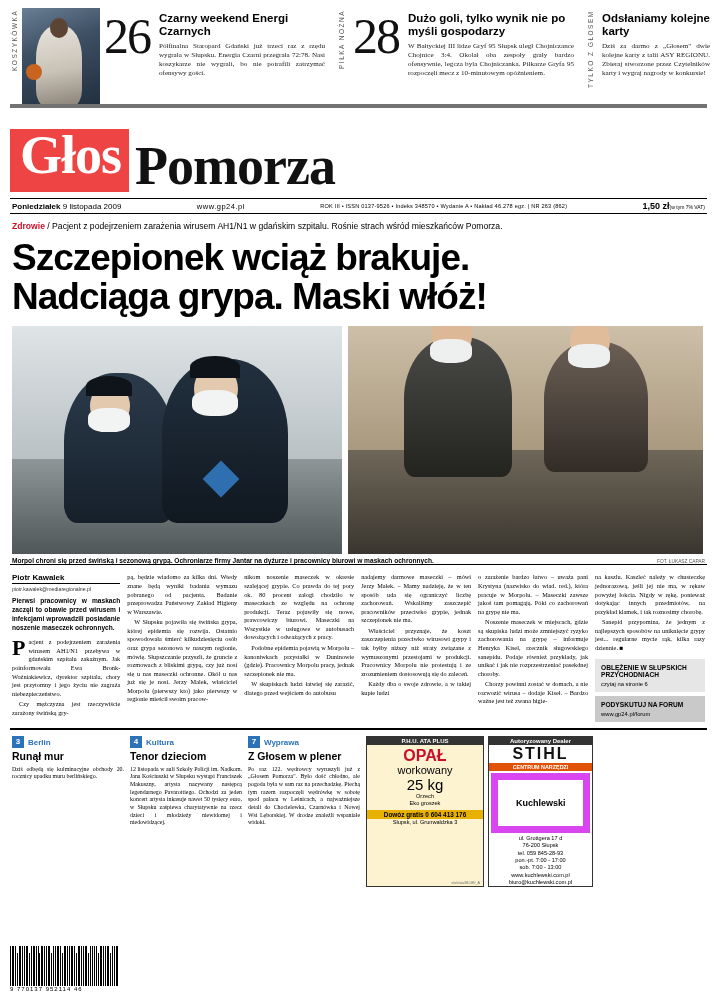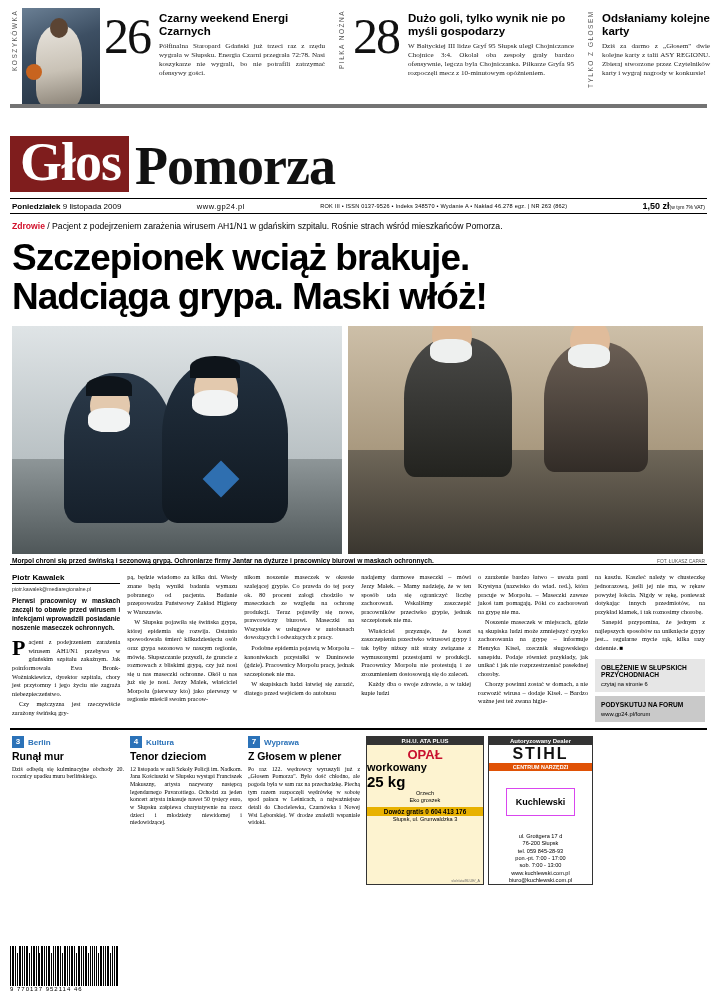--- a/index.html
+++ b/index.html
@@ -75,22 +75,22 @@
     color:#1a1a1a;
   }
   .vdiv { width:1px; background:#000; margin: 2px 6px 2px 0; }
 
   
   .cards-teaser { width: 120px; position: relative; flex:0 0 120px; }
 
   
   .masthead { display:flex; align-items:flex-end; padding: 6px 0 2px 0; position:relative; height: 86px;}
   .logo-red {
-    background:#7f1d1d; color:#fff; font-family:"Liberation Serif", serif;
-    font-weight:700; font-size:54px; line-height:0.92; padding: 2px 8px 4px 10px;
+    background:#ef4444; color:#fff; font-family:"Liberation Serif", serif;
+    font-weight:700; font-size:54px; line-height:0.92; padding: 2px 8px 11px 10px;
     letter-spacing:-1px;
   }
   .logo-black {
     font-family:"Liberation Serif", serif; font-weight:700; font-size:54px;
     line-height:0.92; letter-spacing:-1px; padding-left:6px; color:#111;
   }
   .subline { position:absolute; left:118px; bottom:2px; display:flex; align-items:baseline; }
   .sub-red {
     background:#d2102a; color:#fff; font-family:"Liberation Sans", sans-serif;
     font-weight:700; font-size:13px; padding:1px 6px;
@@ -237,24 +237,24 @@
   .ads { display:flex; gap:4px; flex:1; }
   .ad { border:1px solid #333; position:relative; overflow:hidden; }
   .ad1 { width:118px; background:#fdf3d0; }
   .ad2 { width:105px; background:#fff; }
   .ad3 { width:118px; background:#fff; }
   .ad-hdr {
     background:#333; color:#fff; font-family:"Liberation Sans", sans-serif;
     font-size:6px; font-weight:700; text-align:center; padding:1px 0;
   }
   .ad-big {
-    font-family:"Liberation Sans", sans-serif; font-weight:700; font-size:13px;
+    font-family:"Liberation Sans", sans-serif; font-weight:700; font-size:16px;
     color:#c8102e; text-align:center; line-height:1.0; padding-top:3px;
   }
-  .ad-sub { font-family:"Liberation Sans", sans-serif; font-weight:700; font-size:11px; text-align:left; }
+  .ad-sub { font-family:"Liberation Sans", sans-serif; font-weight:400; font-size:11px; text-align:center; }
   .ad-sm { font-family:"Liberation Sans", sans-serif; font-size:5.6px; text-align:center; line-height:1.3; }
   .ad-phone {
     background:#e8b100; font-family:"Liberation Sans", sans-serif; font-weight:700;
     font-size:6.4px; text-align:center; padding:1px 0; margin-top:2px;
   }
   .stihl-bar {
     background:#e05206; color:#fff; font-family:"Liberation Sans", sans-serif;
     font-weight:700; font-size:5.4px; text-align:center; padding:1px 0;
   }
   .stihl-logo {
@@ -270,21 +270,21 @@
     background:linear-gradient(90deg,#999,#ccc); border-radius:2px;
   }
   .ad-price {
     font-family:"Liberation Sans", sans-serif; font-weight:700; font-size:11px;
     text-align:right; padding-right:5px;
   }
   .ad-model {
     font-family:"Liberation Sans", sans-serif; font-weight:700; font-size:8px;
     padding-left:5px;
   }
-  .dealer-box { border:1px solid #d946ef; margin:17px; padding:8px; }
+  .dealer-box { border:7px solid #d946ef; margin:2px; padding:18px; }
   .dealer-name { font-family:"Liberation Sans", sans-serif; font-weight:700; font-size:9px; text-align:center; }
 
   
   .barcode-area { position:absolute; left:10px; bottom:8px; width:108px; }
   .barcode { height:40px; display:flex; align-items:flex-end; gap:1px; }
   .barcode i { display:block; background:#000; width:1px; height:100%; }
   .barcode i.w { width:2px; }
   .barcode i.s { height:82%; }
   .barcode-num { font-family:"Liberation Sans", sans-serif; font-size:6px; letter-spacing:1px; }
   .ad-credit { position:absolute; right:3px; bottom:1px; font-size:3.6px; color:#666;

